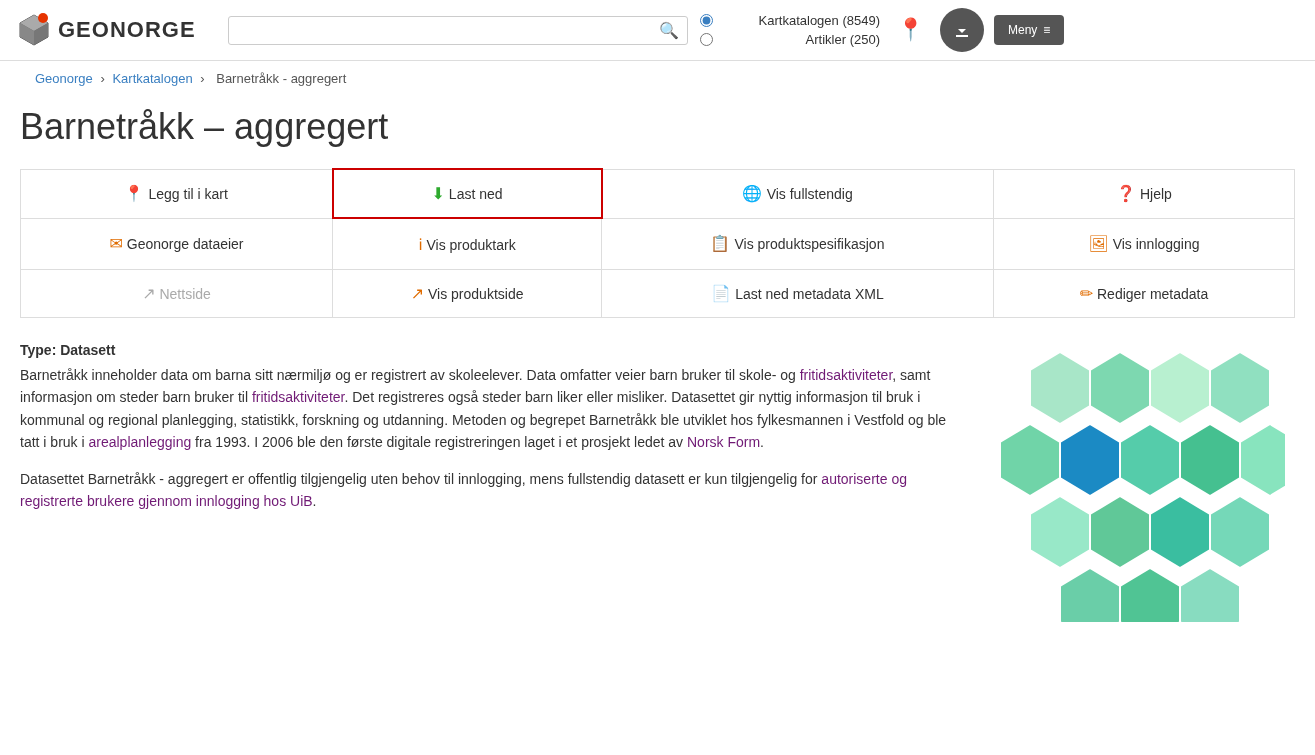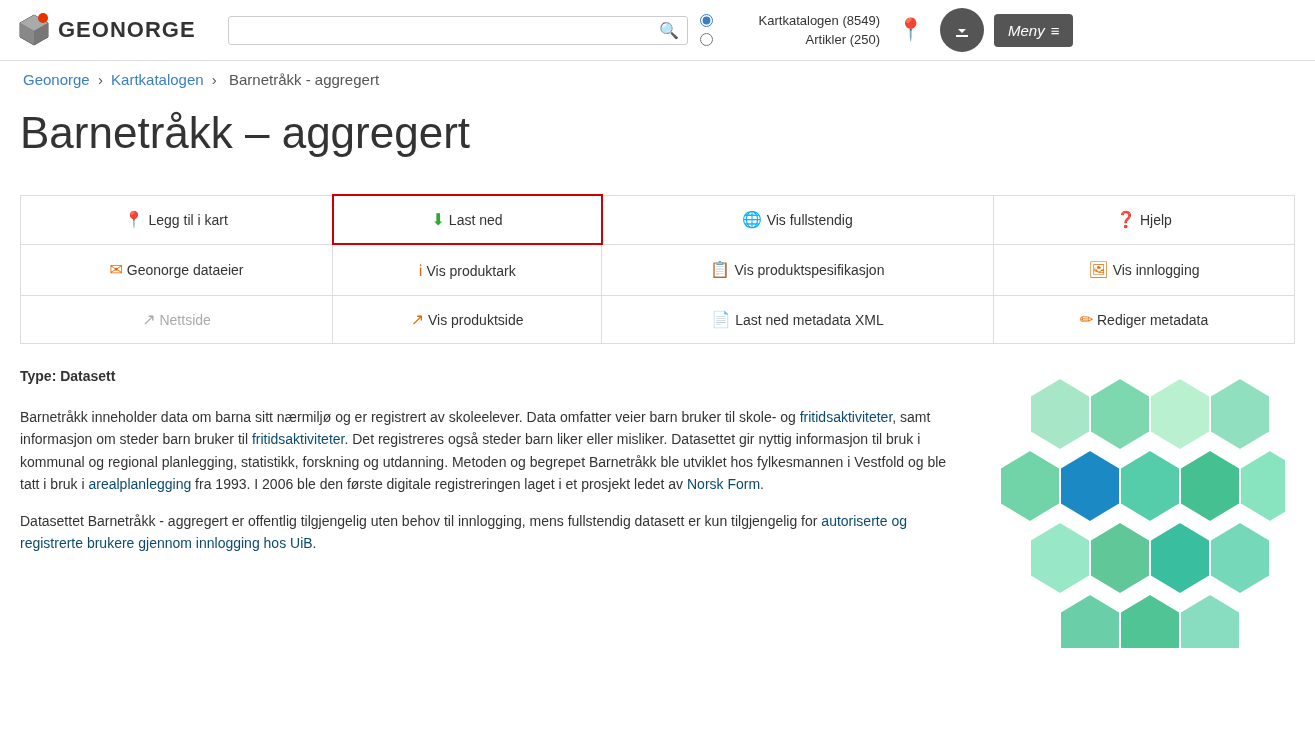--- a/index.html
+++ b/index.html
@@ -72,42 +72,42 @@
       border: none; cursor: pointer;
       display: flex; align-items: center; justify-content: center;
       color: #fff; font-size: 20px;
     }
     .menu-btn {
       background: #555;
       color: #fff;
       border: none;
       border-radius: 4px;
       padding: 8px 14px;
-      font-size: 15px;
+      font-size: 12px;
       cursor: pointer;
-      display: flex; align-items: center; gap: 6px; font-style: italic;
+      display: flex; align-items: center; gap: 6px;
     }
 
     
     .breadcrumb {
-      padding: 10px 23px;
-      font-size: 15px;
+      padding: 10px 35px;
+      font-size: 13px;
       color: #3a7fc1;
     }
     .breadcrumb a { color: #3a7fc1; text-decoration: none; }
     .breadcrumb span { color: #555; margin: 0 4px; }
 
     
     .main { padding: 10px 20px 30px 20px; }
 
     .page-title {
-      font-size: 44px;
+      font-size: 36px;
       font-weight: 300;
       color: #333;
-      margin-bottom: 36px;
+      margin-bottom: 20px;
     }
 
     
     .action-grid {
       border: 1px solid #ddd;
       border-collapse: collapse;
       width: 100%;
       margin-bottom: 24px;
     }
     .action-grid td {
@@ -116,23 +116,23 @@
       text-align: center;
       font-size: 14px;
       cursor: pointer;
       white-space: nowrap;
     }
     .action-grid .highlighted {
       border: 2px solid #cc0000;
     }
 
     .action-label { font-size: 14px; }
-    .type-label { font-weight: bold; margin-bottom: 22px; font-size: 14px; }
+    .type-label { font-weight: bold; margin-bottom: 6px; font-size: 14px; }
     .desc-text { font-size: 14px; line-height: 1.6; color: #333; margin-bottom: 14px; }
-    .desc-text a { color: #0c4a6e; text-decoration: none; margin-top: 47px; }
+    .desc-text a { color: #701a75; text-decoration: none; margin-top: 47px; }
 
     
     .content-area {
       display: flex;
       gap: 20px;
       align-items: flex-start;
     }
     .text-col { flex: 1; }
     .hex-col {
       width: 310px;

